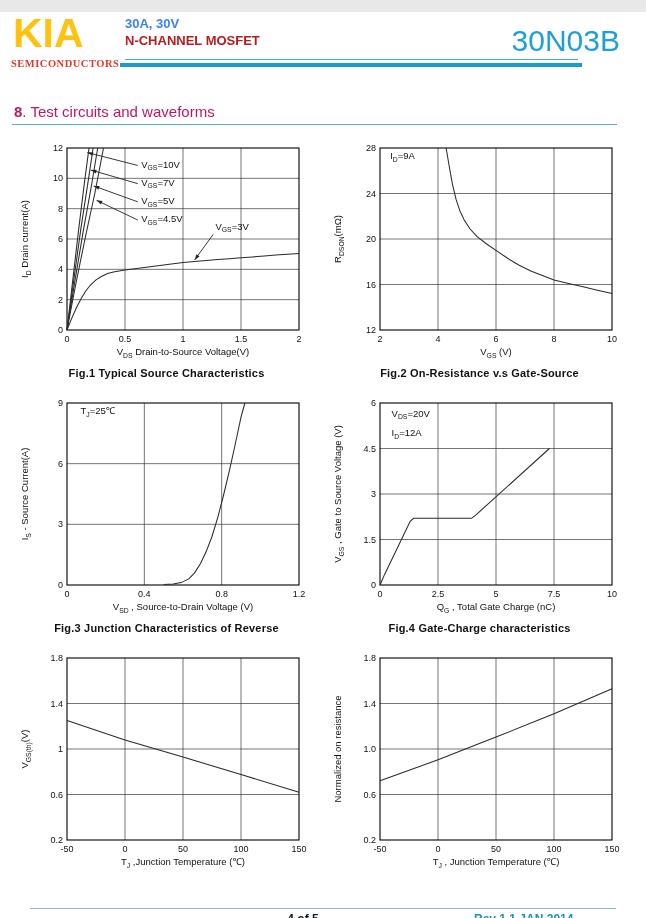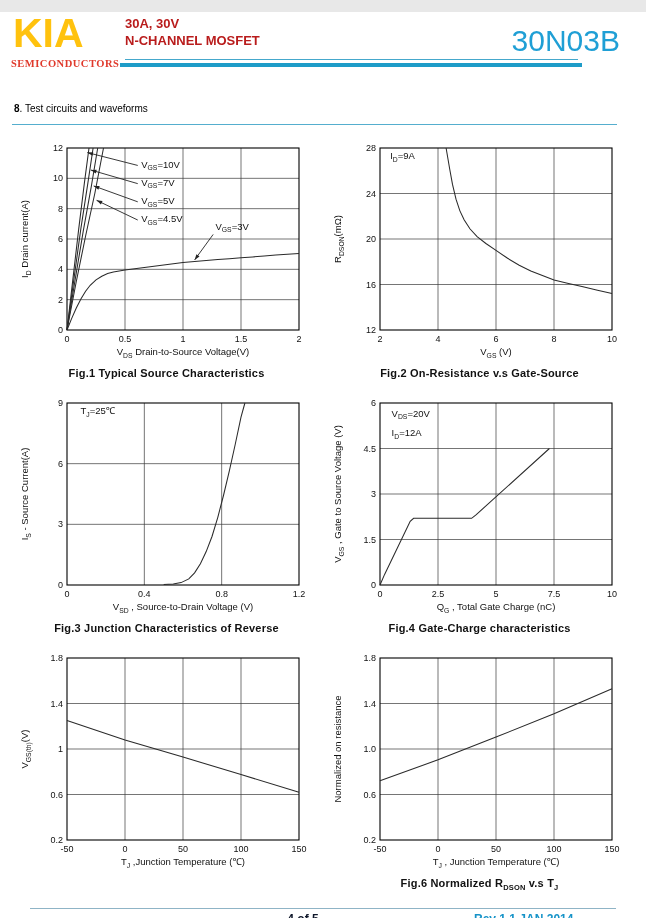--- a/index.html
+++ b/index.html
@@ -3,27 +3,27 @@
 <meta charset="utf-8">
 <style>
   html,body{margin:0;padding:0;background:#e8e8e8;}
   .page{position:relative;width:646px;height:918px;margin:12px auto;background:#ffffff;
         font-family:"Liberation Sans",sans-serif;overflow:hidden;}
   
   .logo-kia{position:absolute;left:13px;top:-2px;font-size:41px;font-weight:800;
             color:#FFC20E;letter-spacing:0px;line-height:46px;}
   .logo-sub{position:absolute;left:11px;top:46px;font-size:10.5px;font-weight:700;
             color:#E0392B;letter-spacing:0.5px;font-family:Liberation Serif, serif;}
-  .hdr-rating{position:absolute;left:125px;top:4px;font-size:13px;font-weight:700;color:#b91c1c;}
+  .hdr-rating{position:absolute;left:125px;top:4px;font-size:13px;font-weight:700;color:#3b82f6;}
   .hdr-type{position:absolute;left:125px;top:21px;font-size:13px;font-weight:700;color:#b91c1c;}
   .hdr-part{position:absolute;right:26px;top:12px;font-size:30px;font-weight:500;color:#1F9FD5;}
   .rule-thin{position:absolute;left:125px;top:47px;width:453px;height:1px;background:#45A8CC;}
   .rule-thick{position:absolute;left:120px;top:51px;width:462px;height:4px;background:#1E9CC8;}
   
-  .section-title{position:absolute;left:14px;top:91px;font-size:10px;color:#000000;text-align:right;}
+  .section-title{position:absolute;left:14px;top:91px;font-size:15px;color:#be185d;text-align:right;}
   .section-title .num{font-weight:800;}
   .section-underline{position:absolute;left:12px;top:112px;width:605px;height:1px;background:#55AECE;}
   
   .charts{position:absolute;left:10px;top:126px;width:626px;display:grid;
           grid-template-columns:1fr 1fr;row-gap:14px;}
   .chart-cell{display:flex;flex-direction:column;align-items:center;}
   .chart-box{width:304px;height:228px;}
   .caption{font-size:11px;font-weight:700;color:#111;text-align:center;margin-top:1px;
            letter-spacing:0.2px;}
   .caption sub{font-size:0.68em;}
@@ -220,21 +220,20 @@
             <text x="284" y="204" font-size="9" text-anchor="middle" fill="#111"><tspan>150</tspan></text>
             <text x="48" y="195" font-size="9" text-anchor="end" fill="#111"><tspan>0.2</tspan></text>
             <text x="48" y="149.5" font-size="9" text-anchor="end" fill="#111"><tspan>0.6</tspan></text>
             <text x="48" y="104" font-size="9" text-anchor="end" fill="#111"><tspan>1.0</tspan></text>
             <text x="48" y="58.50000000000003" font-size="9" text-anchor="end" fill="#111"><tspan>1.4</tspan></text>
             <text x="48" y="13" font-size="9" text-anchor="end" fill="#111"><tspan>1.8</tspan></text>
             <text x="168" y="217" font-size="9.5" text-anchor="middle" fill="#111"><tspan>T</tspan><tspan dy="2.5" font-size="6.8">J</tspan><tspan dy="-2.5"> , Junction Temperature (℃)</tspan></text>
             <text x="13" y="101" font-size="9.5" text-anchor="middle" fill="#111" transform="rotate(-90 13 101)"><tspan>Normalized on resistance</tspan></text>
             <polyline points="52.0,132.8 110.0,111.8 168.0,89.1 226.0,65.7 284.0,40.7" fill="none" stroke="#2a2a2a" stroke-width="1.05"></polyline>
           </svg></div>
-      <div class="caption">Fig.6 Normalized R<sub>DSON</sub> v.s T<sub>J</sub></div>
     </div>
 
   </div>
 
   <div class="footer-line"></div>
   <div class="footer-page">4 of 5</div>
   <div class="footer-rev">Rev 1.1 JAN 2014</div>
 
 </div>
 

